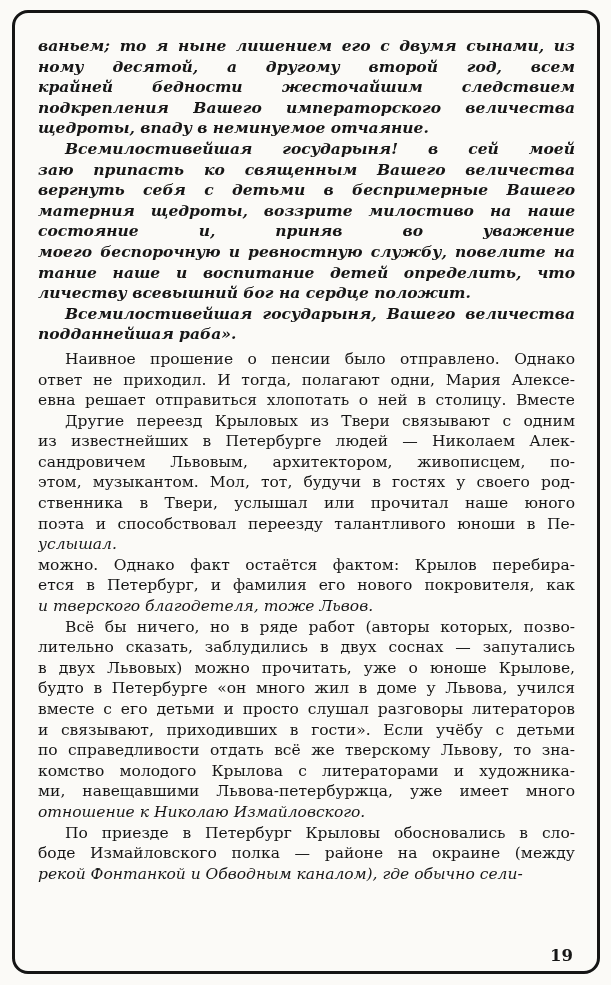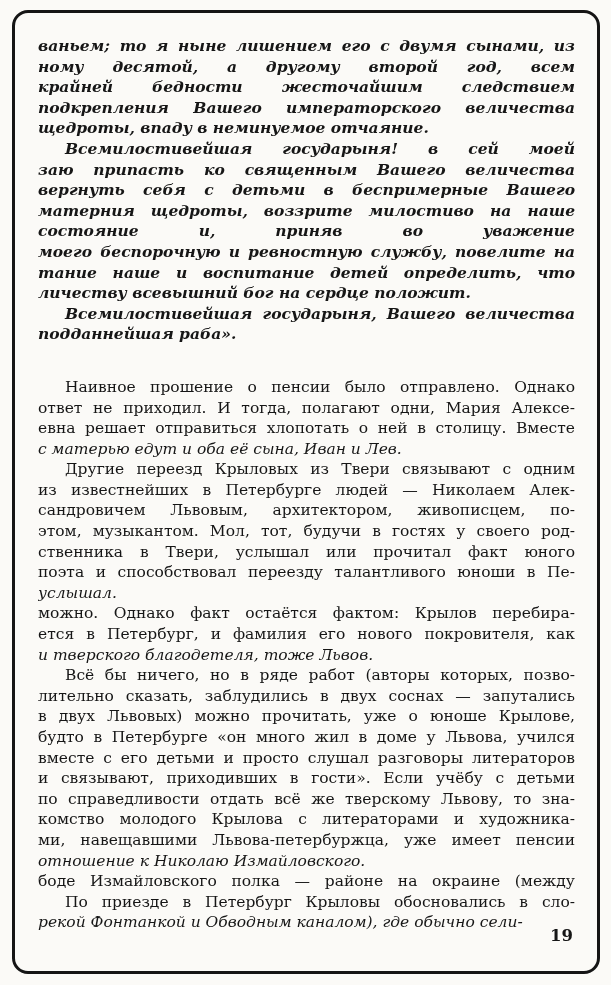--- a/index.html
+++ b/index.html
@@ -32,42 +32,42 @@
     top: 36px;
   }
   .paragraph {
     margin: 0;
   }
   .paragraph.italic {
     font-style: italic;
     font-weight: 600;
   }
   .paragraph.gap {
-    margin-top: 32px;
+    margin-top: 4px;
   }
   .line {
     font-size: 15.5px;
     line-height: 20.6px;
     height: 20.6px;
     text-align: justify;
     text-align-last: justify;
     white-space: normal;
     overflow: hidden;
   }
   .line.last {
     text-align-last: left;
     font-style: italic;
   }
   .line.indent {
     text-indent: 27px;
   }
   .page-number {
     position: absolute;
     right: 38px;
-    top: 926px;
+    top: 946px;
     font-size: 16.5px;
     font-weight: bold;
     color: #161616;
   }
 </style>
 </head>
 <body>
 
 <div class="page-frame"></div>
 
@@ -90,48 +90,47 @@
       <div class="line last">личеству всевышний бог на сердце положит.</div>
     </div>
     <div class="paragraph italic">
       <div class="line indent">Всемилостивейшая государыня, Вашего величества все-</div>
       <div class="line last">подданнейшая раба».</div>
     </div>
     <div class="paragraph gap">
       <div class="line indent">Наивное прошение о пенсии было отправлено. Однако</div>
       <div class="line">ответ не приходил. И тогда, полагают одни, Мария Алексе-</div>
       <div class="line">евна решает отправиться хлопотать о ней в столицу. Вместе</div>
-      <div class="line last">с матерью едут и оба её сына, Иван и Лев.</div>
     </div>
     <div class="paragraph">
       <div class="line indent">Другие переезд Крыловых из Твери связывают с одним</div>
       <div class="line">из известнейших в Петербурге людей — Николаем Алек-</div>
       <div class="line">сандровичем Львовым, архитектором, живописцем, по-</div>
       <div class="line">этом, музыкантом. Мол, тот, будучи в гостях у своего род-</div>
-      <div class="line">ственника в Твери, услышал или прочитал факт юного</div>
+      <div class="line">ственника в Твери, услышал или прочитал наше юного</div>
       <div class="line">поэта и способствовал переезду талантливого юноши в Пе-</div>
       <div class="line last">услышал.</div>
     </div>
     <div class="paragraph">
       <div class="line">можно. Однако факт остаётся фактом: Крылов перебира-</div>
       <div class="line">ется в Петербург, и фамилия его нового покровителя, как</div>
       <div class="line last">и тверского благодетеля, тоже Львов.</div>
     </div>
     <div class="paragraph">
       <div class="line indent">Всё бы ничего, но в ряде работ (авторы которых, позво-</div>
       <div class="line">лительно сказать, заблудились в двух соснах — запутались</div>
       <div class="line">в двух Львовых) можно прочитать, уже о юноше Крылове,</div>
       <div class="line">будто в Петербурге «он много жил в доме у Львова, учился</div>
       <div class="line">вместе с его детьми и просто слушал разговоры литераторов</div>
       <div class="line">и связывают, приходивших в гости». Если учёбу с детьми</div>
       <div class="line">по справедливости отдать всё же тверскому Львову, то зна-</div>
       <div class="line">комство молодого Крылова с литераторами и художника-</div>
-      <div class="line">ми, навещавшими Львова-петербуржца, уже имеет пенсии</div>
+      <div class="line">ми, навещавшими Львова-петербуржца, уже имеет много</div>
       <div class="line last">отношение к Николаю Измайловского.</div>
     </div>
     <div class="paragraph">
+      <div class="line indent">По приезде в Петербург Крыловы обосновались в сло-</div>
       <div class="line">боде Измайловского полка — районе на окраине (между</div>
-      <div class="line indent">По приезде в Петербург Крыловы обосновались в сло-</div>
       <div class="line last">рекой Фонтанкой и Обводным каналом), где обычно сели-</div>
     </div>
   </div>
 
 <div class="page-number">19</div>
 
 </body></html>

